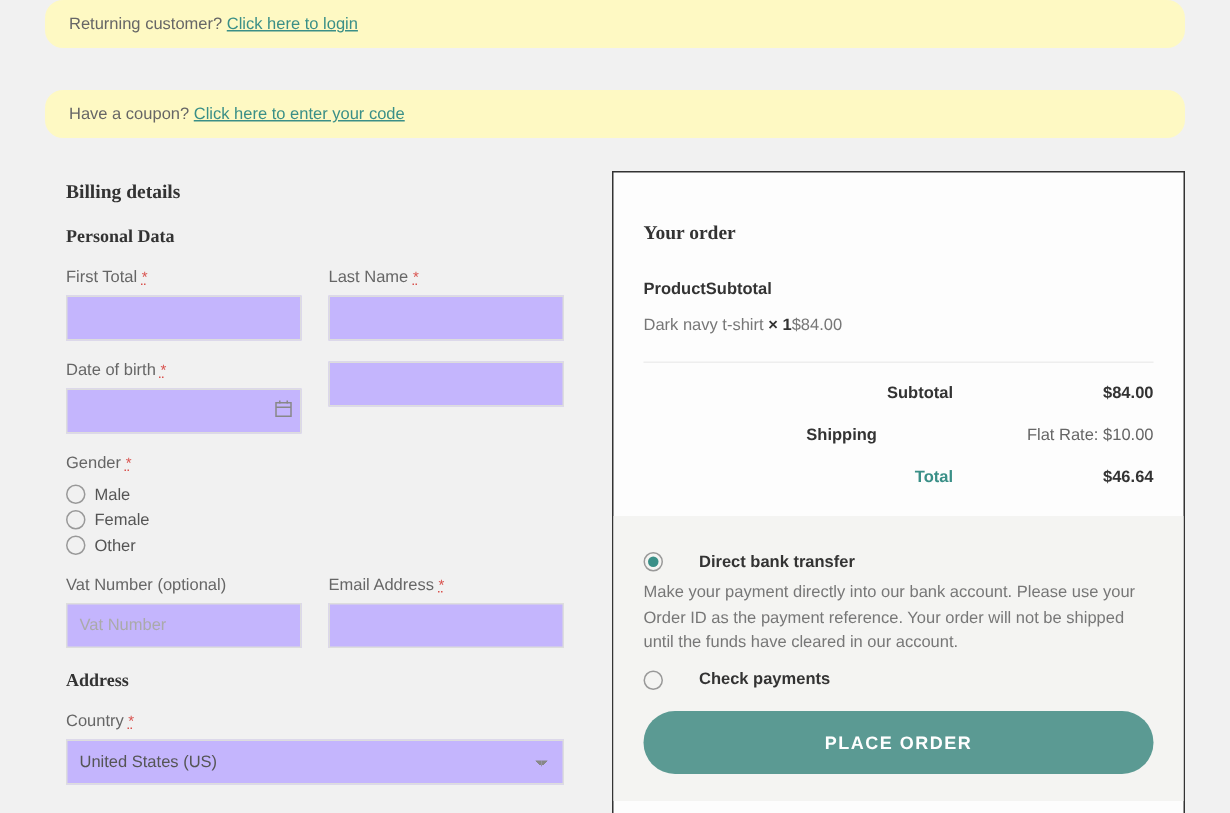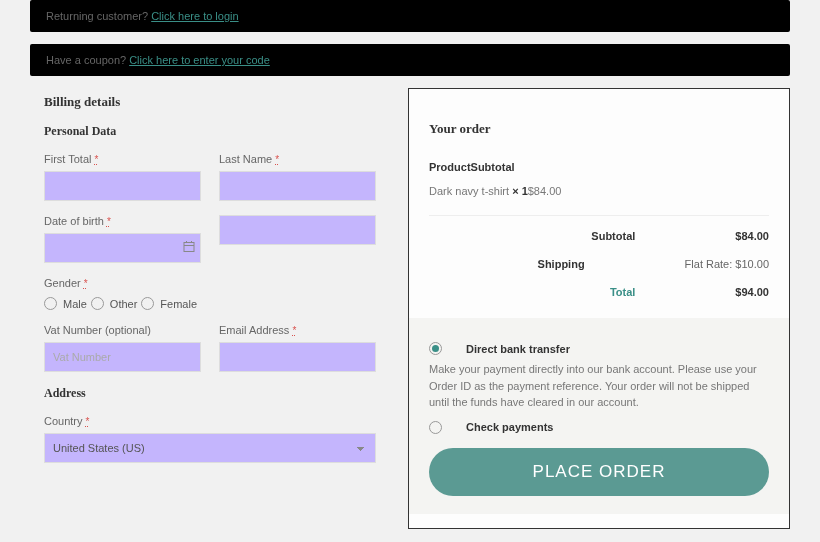--- a/index.html
+++ b/index.html
@@ -7,26 +7,26 @@
     background: #f1f1f1;
     font-family: -apple-system, BlinkMacSystemFont, "Segoe UI", Arial, sans-serif;
     font-size: 12px;
     color: #555;
     width: 820px;
     height: 542px;
     overflow: hidden;
     padding: 0 30px;
   }
   .notice {
-    background: #000000;
+    background: #fef9c3;
     padding: 10px 16px;
     font-size: 11px;
     color: #666;
-    margin-bottom: 6px;
-    border-radius: 2px;
+    margin-bottom: 22px;
+    border-radius: 12px;
   }
   .notice a { color: #3a8f87; text-decoration: underline; cursor: pointer; }
   .gap { height: 6px; }
   .main { display: flex; gap: 18px; margin-top: 12px; }
   .left { flex: 1; padding: 6px 14px 0 14px; }
   .right {
     width: 382px;
     border: 1px solid #333;
     padding: 32px 20px;
     background: #fdfdfd;
@@ -66,21 +66,21 @@
   .date-wrap { position: relative; }
   .date-icon {
     position: absolute;
     right: 6px;
     top: 50%;
     transform: translateY(-50%);
     font-size: 12px;
     color: #888;
     pointer-events: none;
   }
-  .radio-group { display: flex; flex-direction: row; gap: 4px; margin-top: 2px; }
+  .radio-group { display: flex; flex-direction: column; gap: 4px; margin-top: 2px; }
   .radio-opt { display: flex; align-items: center; gap: 6px; font-size: 11px; color: #555; cursor: pointer; }
   .radio-circle {
     width: 13px; height: 13px; border: 1px solid #999;
     border-radius: 50%; display: inline-block; flex-shrink: 0;
     position: relative;
   }
   .radio-circle.sel::after {
     content: ""; position: absolute; inset: 2px; border-radius: 50%;
     background: #3a8f87;
   }
@@ -120,22 +120,22 @@
   }
   .pay-opt { display: flex; align-items: center; gap: 24px; font-size: 11px; font-weight: 700; color: #333; margin: 10px 0 6px 0; cursor: pointer;}
   .pay-desc { font-size: 11px; color: #777; line-height: 1.5; margin: 4px 0 10px 0; }
   .place-btn {
     display: block; width: 100%;
     background: #5b9a93;
     color: #fff;
     border: none;
     padding: 14px 0;
     border-radius: 26px;
-    font-size: 17px;
-    font-weight: 400;
+    font-size: 12px;
+    font-weight: 700;
     letter-spacing: 1px;
     margin-top: 14px;
     cursor: pointer;
   }
 </style>
 </head>
 <body>
 
 <div class="notice">
   <span>Returning customer? </span><a>Click here to login</a>
@@ -185,25 +185,25 @@
     <div class="row">
       <div class="field">
         <label><span>Gender </span><span class="req">*</span></label>
         <div class="radio-group">
           <div class="radio-opt">
               <span class="radio-circle"></span>
               <span>Male</span>
             </div>
           <div class="radio-opt">
               <span class="radio-circle"></span>
-              <span>Other</span>
+              <span>Female</span>
             </div>
           <div class="radio-opt">
               <span class="radio-circle"></span>
-              <span>Female</span>
+              <span>Other</span>
             </div>
         </div>
       </div>
       <div class="field"></div>
     </div>
 
     <div class="row">
       <div class="field">
         <label>Vat Number (optional)</label>
         <input type="text" placeholder="Vat Number" style="">
@@ -240,21 +240,21 @@
         <div class="sum-row">
           <div class="sl">Subtotal</div>
           <div class="sr">$84.00</div>
         </div>
         <div class="sum-row ship">
           <div class="sl">Shipping</div>
           <div class="sr">Flat Rate: $10.00</div>
         </div>
         <div class="sum-row total">
           <div class="sl">Total</div>
-          <div class="sr">$94.00</div>
+          <div class="sr">$46.64</div>
         </div>
       </div>
     </div>
 
     <div class="pay-block">
       <div class="pay-opt">
         <span class="radio-circle sel"></span>
         <span>Direct bank transfer</span>
       </div>
       <div class="pay-desc">Make your payment directly into our bank account. Please use your Order ID as the payment reference. Your order will not be shipped until the funds have cleared in our account.</div>

